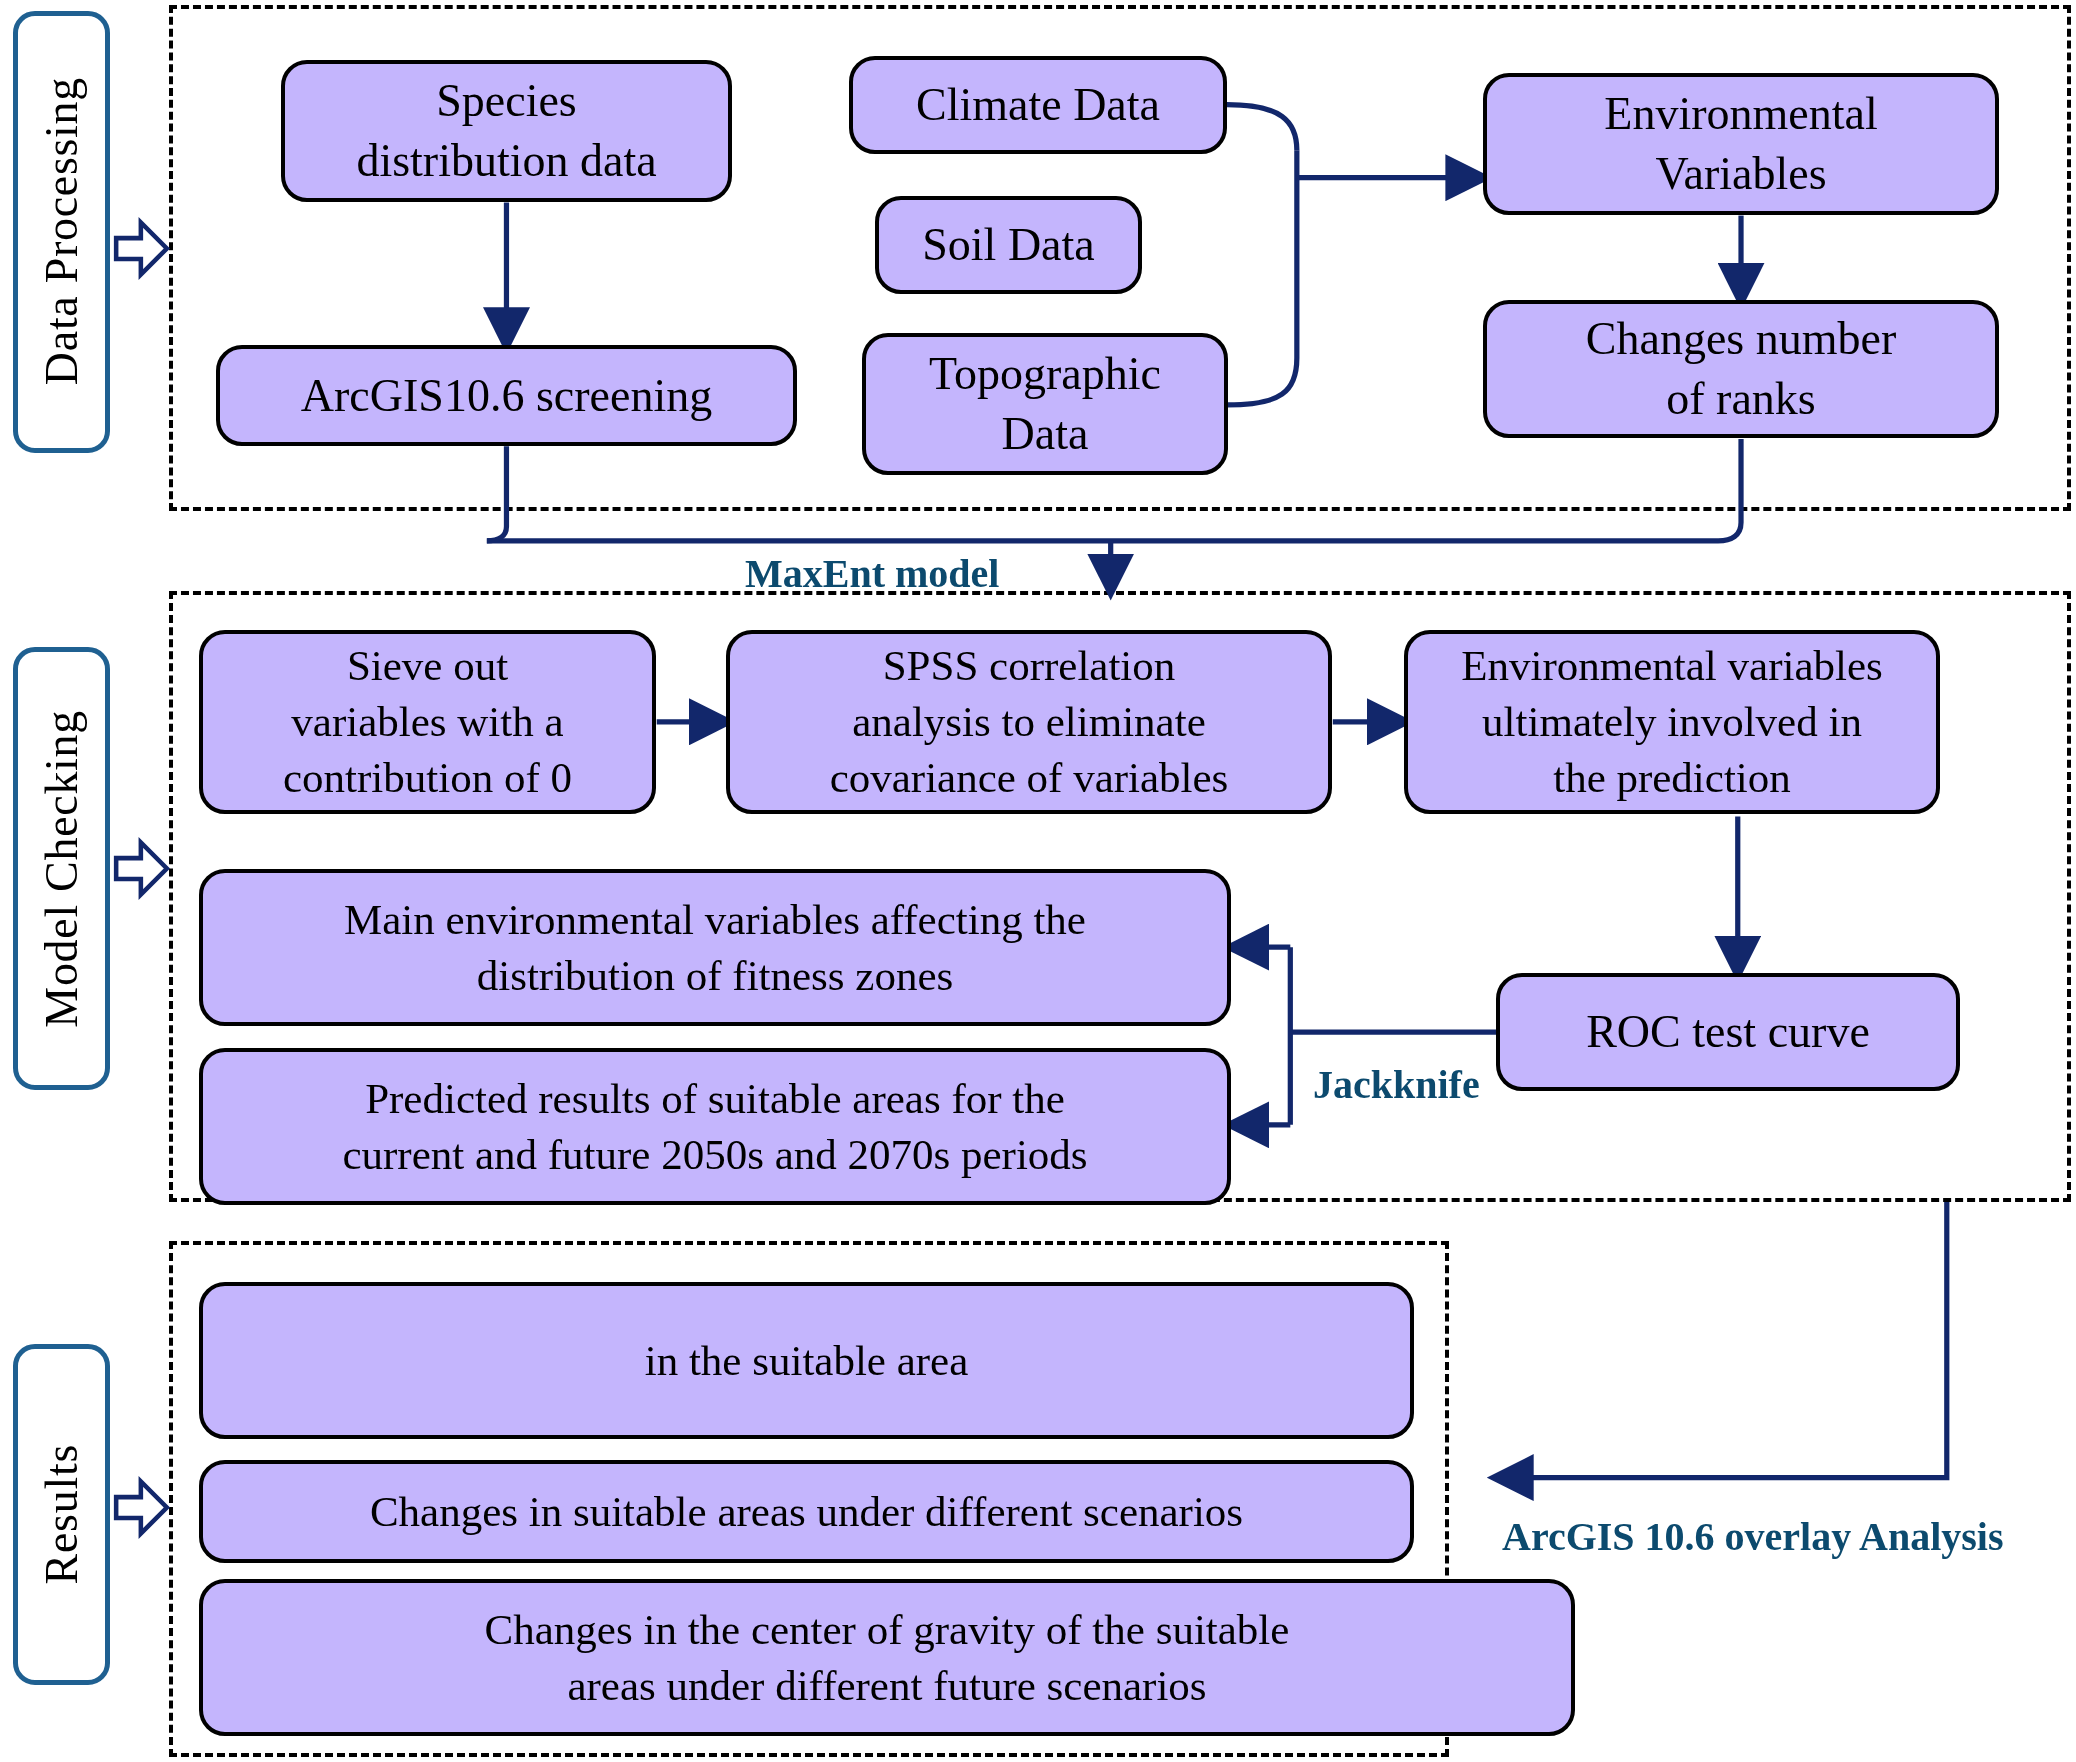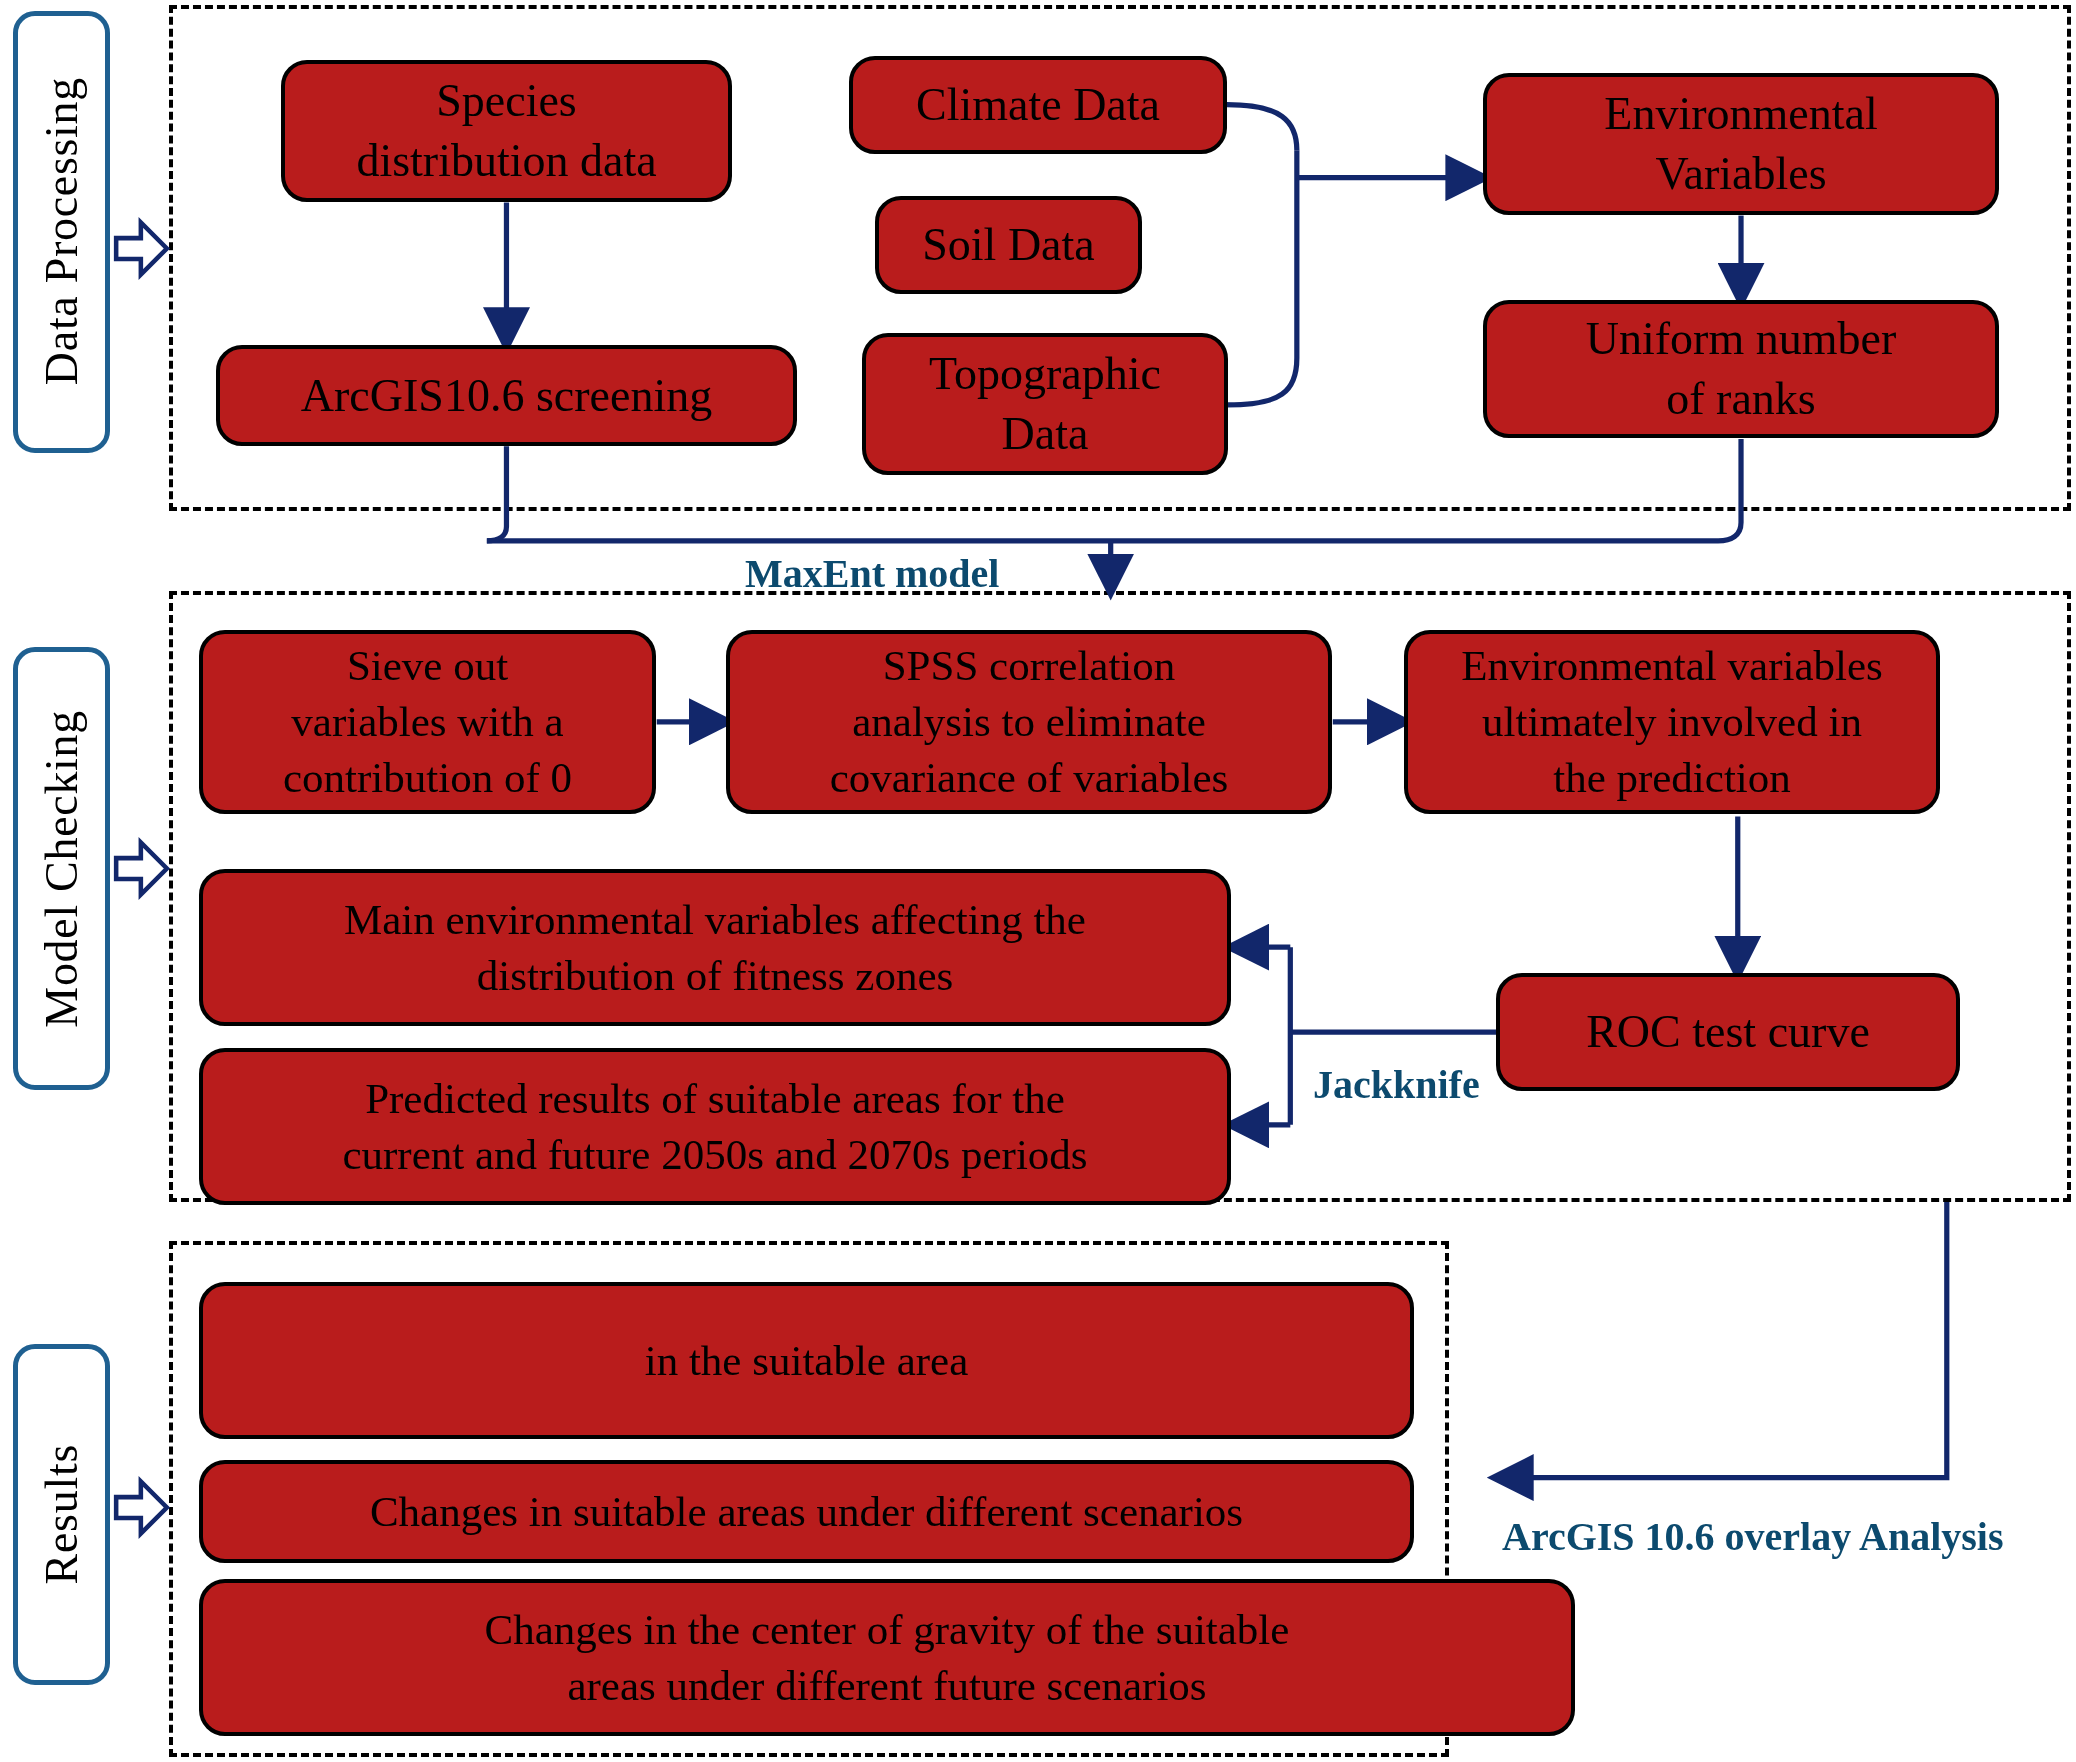--- a/index.html
+++ b/index.html
@@ -17,21 +17,21 @@
     display:flex;align-items:center;justify-content:center;}
   .stage-label .vtext{
     writing-mode:vertical-rl;
     transform:rotate(180deg);
     font-size:46px;letter-spacing:0.7px;line-height:1;white-space:nowrap;color:#000;}
 
   
   .chev{position:absolute;}
 
   
-  .node{position:absolute;box-sizing:border-box;background:#b91c1c;
+  .node{position:absolute;box-sizing:border-box;background:#c4b5fd;
     border:4.6px solid #000;border-radius:26px;
     display:flex;align-items:center;justify-content:center;text-align:center;
     padding:3.9px 11.8px;line-height:1.30;}
   .node span{display:block;}
 
   .fs-1{font-size:46px;}   
   .fs-2{font-size:43px;}
 
   
   .edge-label{position:absolute;font-weight:bold;font-size:40px;white-space:nowrap;color:#0c4a6e;}
@@ -140,21 +140,21 @@
 
   <div class="node fs-1" style="left:1483px;top:73px;width:516px;height:142px;">
     <span>
         <div>Environmental</div>
         <div>Variables</div>
       </span>
   </div>
 
   <div class="node fs-1" style="left:1483px;top:300px;width:516px;height:138px;">
     <span>
-        <div>Uniform number</div>
+        <div>Changes number</div>
         <div>of ranks</div>
       </span>
   </div>
 
   <div class="node fs-2" style="left:199px;top:630px;width:457px;height:184px;">
     <span>
         <div>Sieve out</div>
         <div>variables with a</div>
         <div>contribution of 0</div>
       </span>

